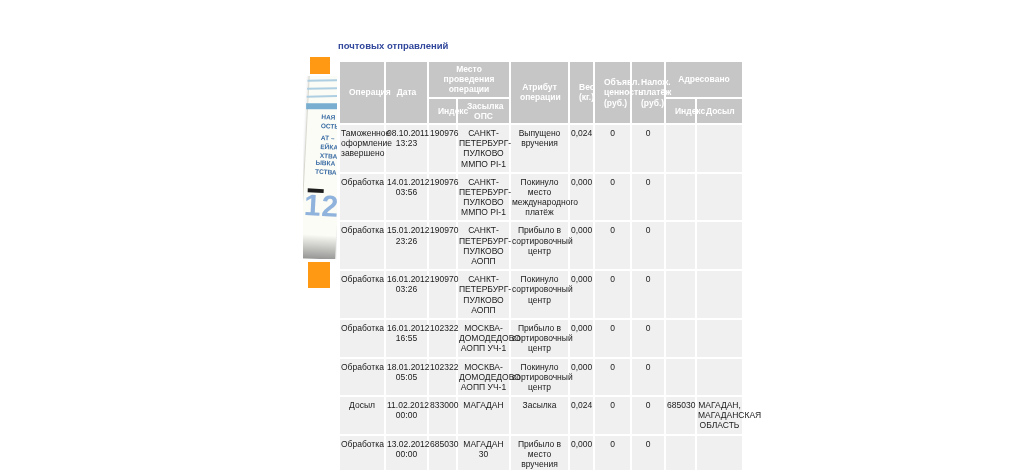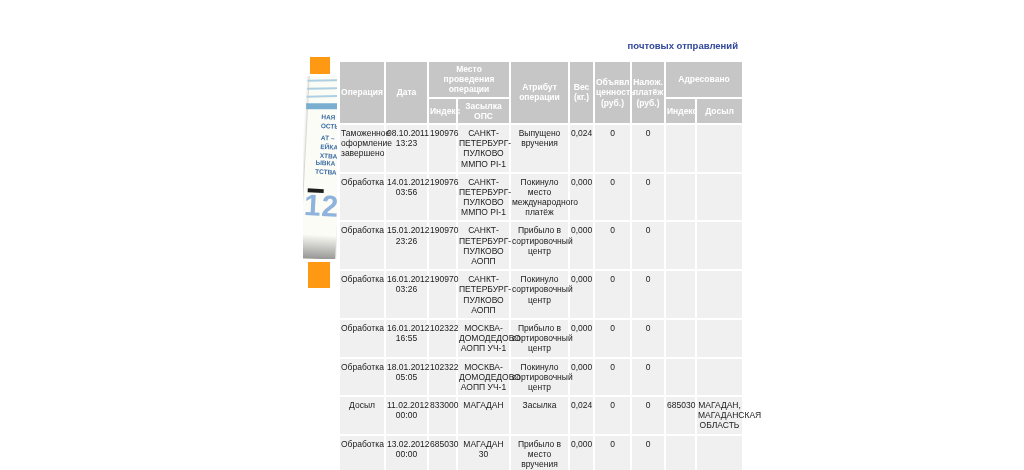--- a/index.html
+++ b/index.html
@@ -21,25 +21,25 @@
           white-space:pre-line; text-align:left; }
   .f1 { top:40px; } .f2 { top:61px; } .f3 { top:86px; }
   .black-bar { position:absolute; left:4px; top:116px; width:16px; height:4px; background:#1d1d1d; }
   .digits { position:absolute; left:1px; top:118px; font-size:30px; font-weight:bold; color:#8fb3dc;
             letter-spacing:1px; line-height:1; }
   .fade { position:absolute; left:0; bottom:0; width:100%; height:24px;
           background:linear-gradient(to bottom, rgba(150,150,150,0), rgba(125,125,125,.8)); }
 
   
   .main-col { position:absolute; left:338px; top:40px; width:400px; }
-  .page-heading { text-align:right; color:#31479b; font-size:9.5px; font-weight:bold; height:12px; margin-bottom:8px; }
+  .page-heading { text-align:left; color:#31479b; font-size:9.5px; font-weight:bold; height:12px; margin-bottom:8px; }
 
   table.track { width:400px; table-layout:fixed; border-collapse:separate; border-spacing:2px; background:#fff; }
   table.track th { background:#c6c6c6; color:#ffffff; font-size:8.5px; font-weight:bold;
-                   text-align:center; vertical-align:middle; padding:2px 1px; line-height:1.2; }
+                   text-align:center; vertical-align:middle; padding:2px 9px; line-height:1.2; }
   table.track td { background:#f0f0f0; color:#1a1a1a; font-size:8.5px; text-align:center;
                    vertical-align:top; padding:3px 1px; line-height:1.2; white-space:pre-line; }
 </style>
 </head>
 <body>
 
 <div class="screen">
 
   <div class="orange-sq sq1"></div>
   <div class="side-strip">

